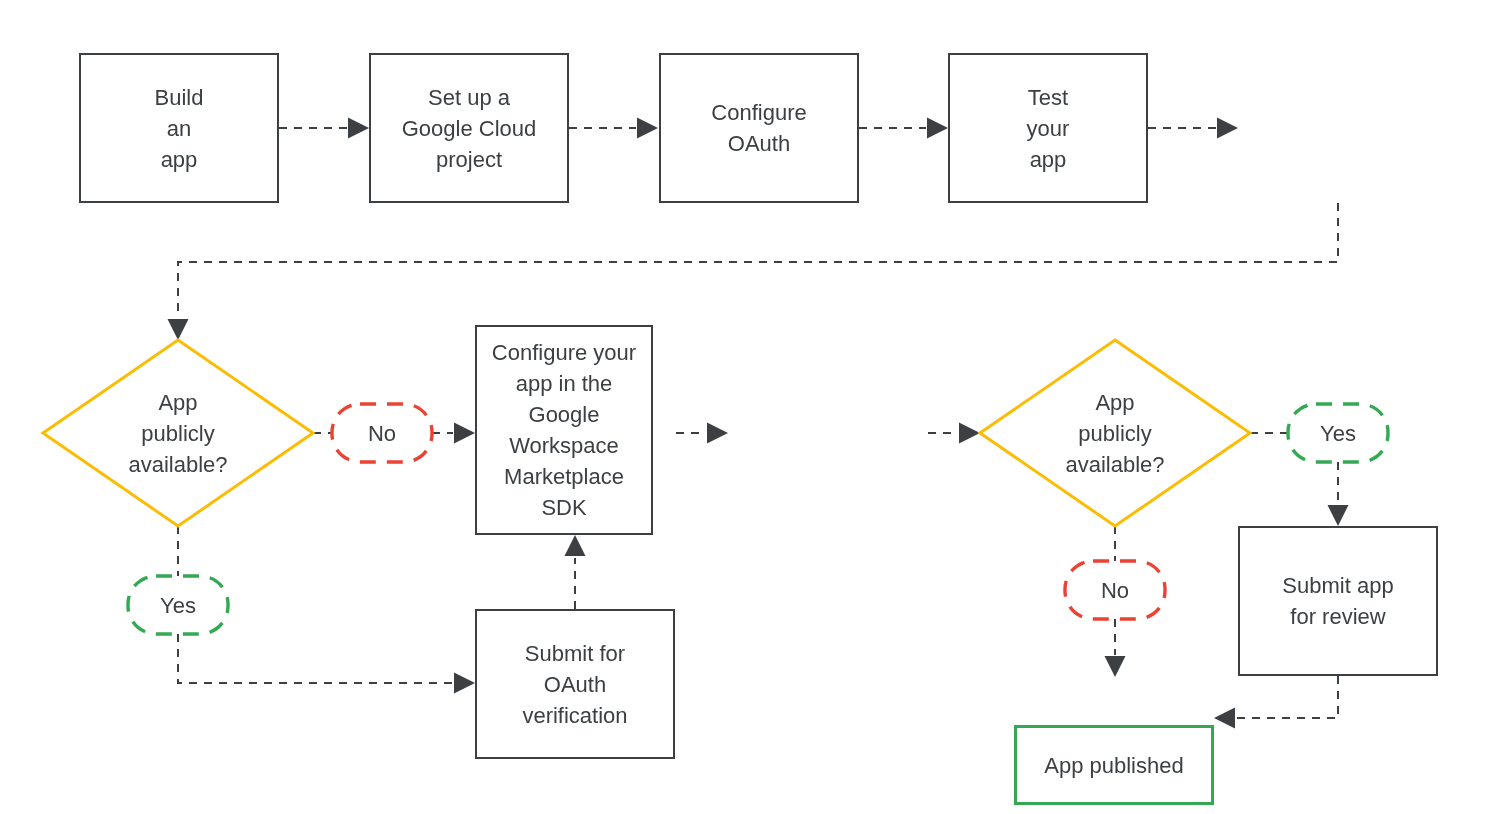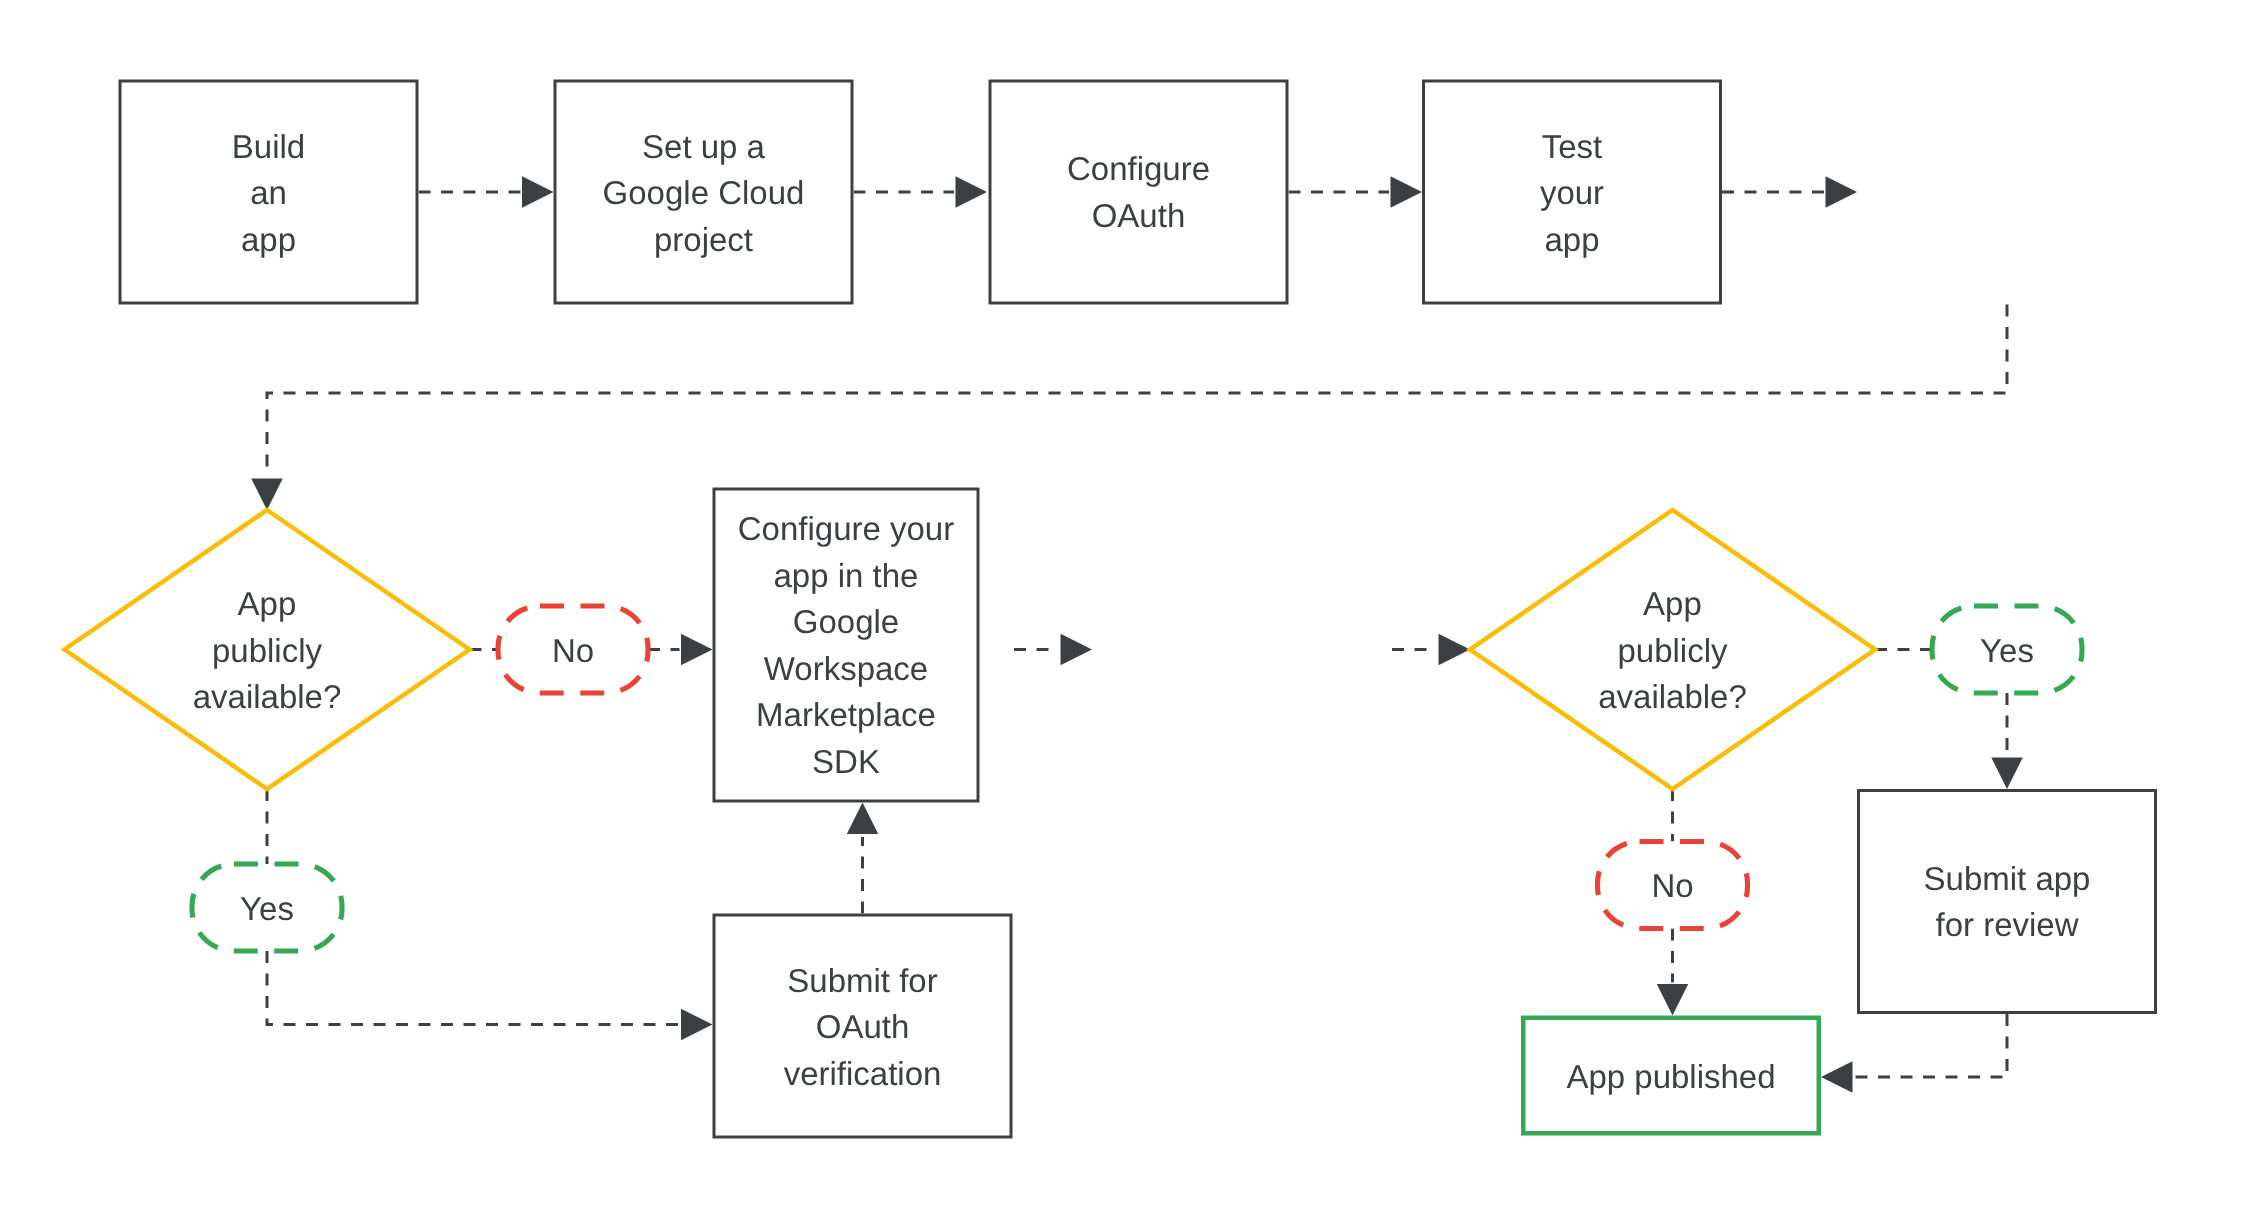--- a/index.html
+++ b/index.html
@@ -28,21 +28,21 @@
   .node{
     position:absolute;
     box-sizing:border-box;
     border:2px solid var(--ink);
     background:#fff;
     display:flex;align-items:center;justify-content:center;
     text-align:center;
     white-space:pre-line;
     font-size:22px;line-height:31px;
   }
-  .node.published{border:3px solid var(--green);}
+  .node.published{border:3px solid var(--green);margin-top:48px;}
   .float-label{
     position:absolute;
     display:flex;align-items:center;justify-content:center;
     text-align:center;
     white-space:pre-line;
     font-size:22px;line-height:31px;
     background:transparent;
     pointer-events:none;
   }
 </style>

